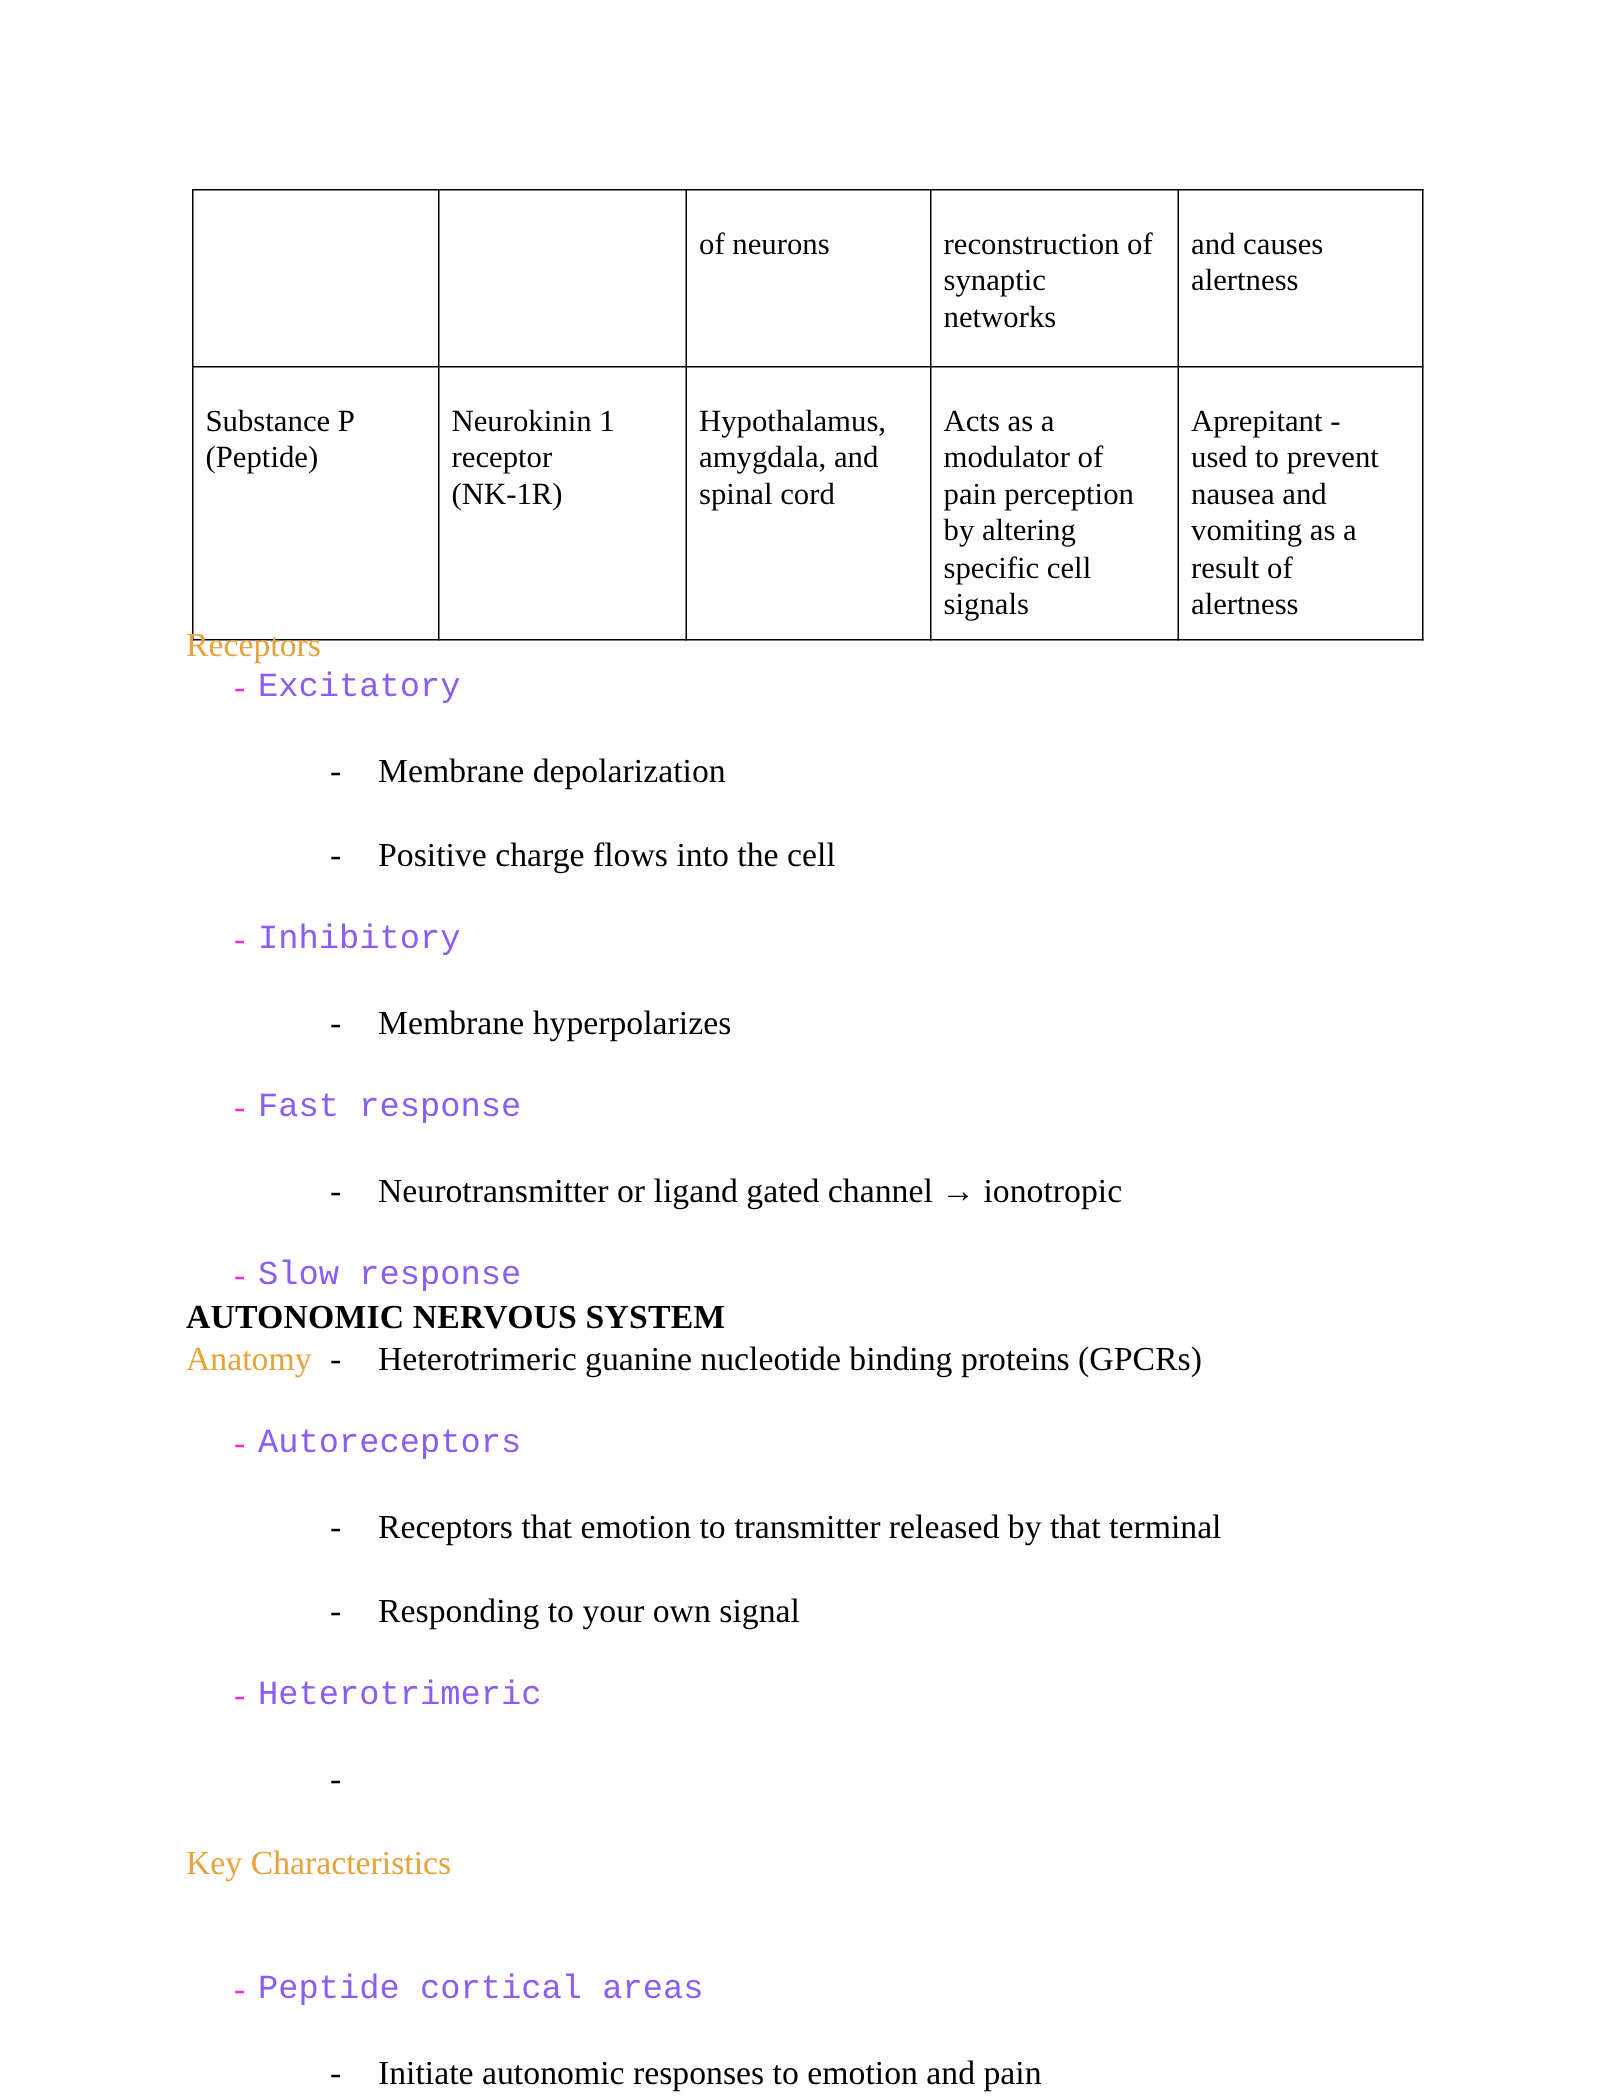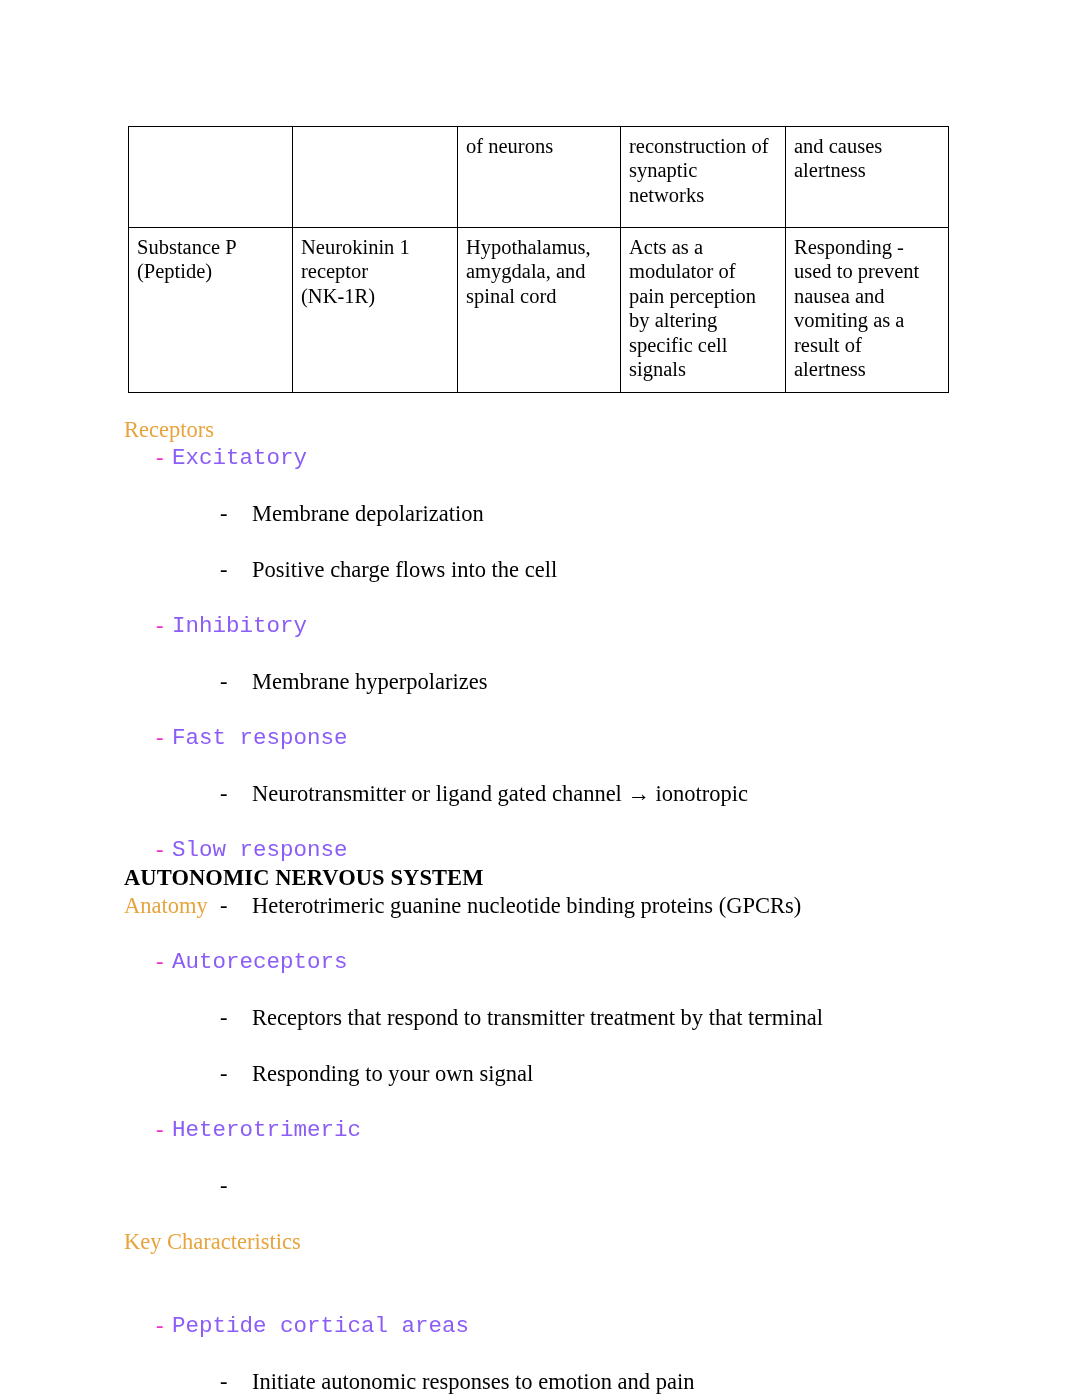--- a/index.html
+++ b/index.html
@@ -29,21 +29,21 @@
     position: absolute;
     left: 128px;
     top: 126px;
     width: 820px;
     border-collapse: collapse;
     table-layout: fixed;
   }
   .nt-table td {
     border: 1.3px solid #000000;
     vertical-align: top;
-    padding: 7px 8px 9px 8px;
+    padding: 24px 8px 9px 8px;
     font-size: 20.5px;
     line-height: 1.19;
     font-family: "Liberation Serif", "DejaVu Serif", serif;
   }
   .nt-table col.c1 { width: 164px; }
   .nt-table col.c2 { width: 165px; }
   .nt-table col.c3 { width: 163px; }
   .nt-table col.c4 { width: 165px; }
   .nt-table col.c5 { width: 163px; }
   .row-1 td { height: 84px; }
@@ -151,21 +151,21 @@
         </td>
         <td>
           <span class="cellline">Acts as a</span>
           <span class="cellline">modulator of</span>
           <span class="cellline">pain perception</span>
           <span class="cellline">by altering</span>
           <span class="cellline">specific cell</span>
           <span class="cellline">signals</span>
         </td>
         <td>
-          <span class="cellline">Responding -</span>
+          <span class="cellline">Aprepitant -</span>
           <span class="cellline">used to prevent</span>
           <span class="cellline">nausea and</span>
           <span class="cellline">vomiting as a</span>
           <span class="cellline">result of</span>
           <span class="cellline">alertness</span>
         </td>
       </tr>
     </tbody>
   </table>
 
@@ -206,21 +206,21 @@
       <div class="blk li lvl2" style="top: 668px;">
         <span class="dash">-</span>
         <span class="txt">Heterotrimeric guanine nucleotide binding proteins (GPCRs)</span>
       </div>
       <div class="blk li lvl1" style="top: 696px;">
         <span class="dash">-</span>
         <span class="txt">Autoreceptors</span>
       </div>
       <div class="blk li lvl2" style="top: 724px;">
         <span class="dash">-</span>
-        <span class="txt">Receptors that respond to transmitter treatment by that terminal</span>
+        <span class="txt">Receptors that emotion to transmitter released by that terminal</span>
       </div>
       <div class="blk li lvl2" style="top: 752px;">
         <span class="dash">-</span>
         <span class="txt">Responding to your own signal</span>
       </div>
       <div class="blk li lvl1" style="top: 780px;">
         <span class="dash">-</span>
         <span class="txt">Heterotrimeric</span>
       </div>
       <div class="blk li lvl2" style="top: 808px;">

